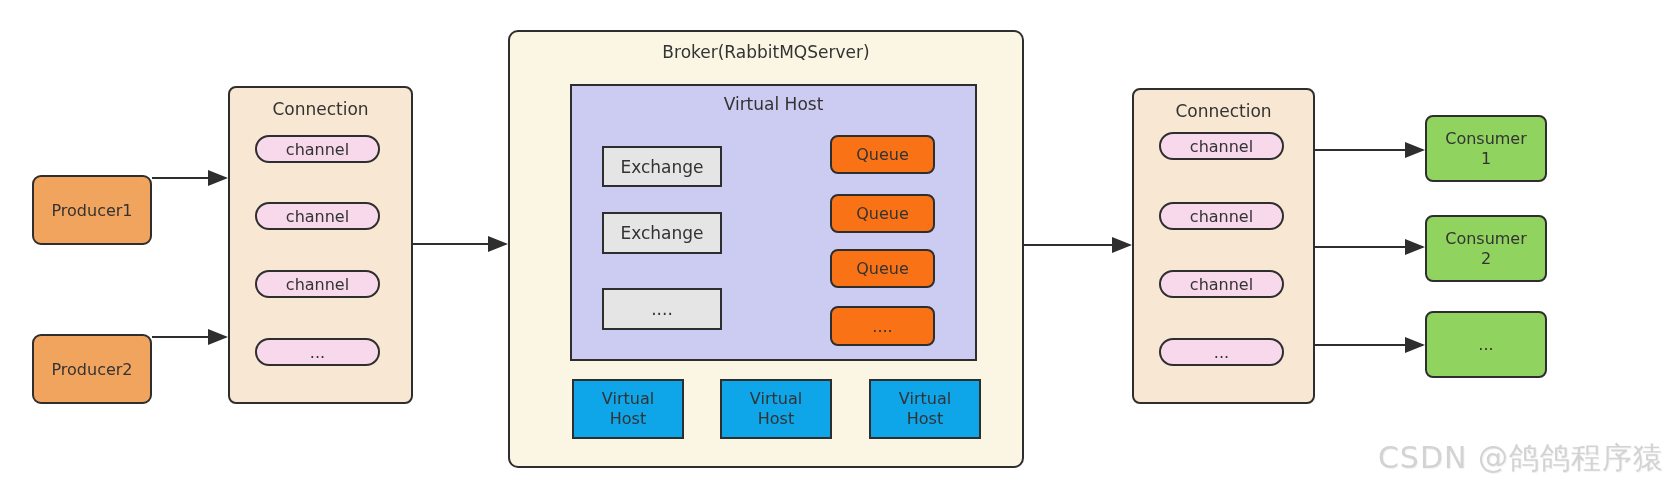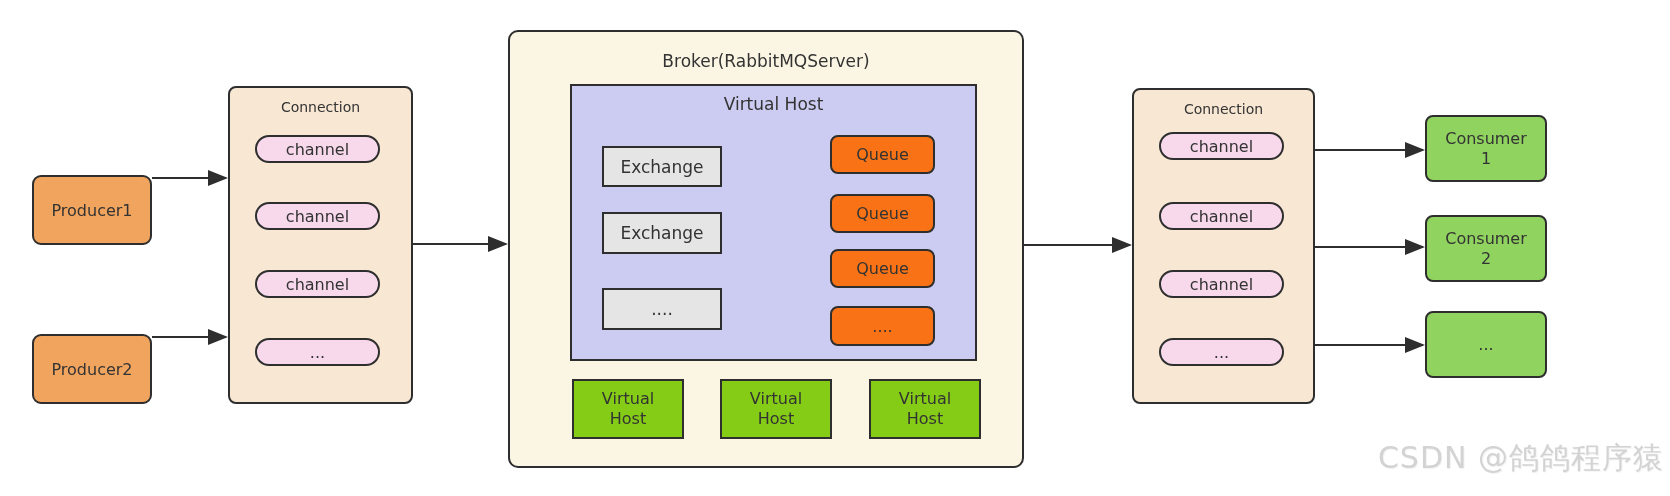--- a/index.html
+++ b/index.html
@@ -7,35 +7,35 @@
     position:relative;width:1670px;height:496px;background:#ffffff;overflow:hidden;
     font-family:"DejaVu Sans","Liberation Sans",sans-serif;color:#333333;
   }
   .node{position:absolute;box-sizing:border-box;border:2px solid #2e2e2e;
         display:flex;align-items:center;justify-content:center;text-align:center;}
   .prelines{white-space:pre-line;line-height:1.25;}
   
   .producer{left:32px;width:120px;height:70px;background:#f0a45e;border-radius:9px;font-size:16px;margin-top:32px;}
   
   .connection{background:#f8e7d3;border-radius:8px;}
-  .conn-title{position:absolute;top:11px;left:0;right:0;text-align:center;font-size:14px;color:#333;}
+  .conn-title{position:absolute;top:11px;left:0;right:0;text-align:center;font-size:17px;color:#333;}
   .pill{position:absolute;box-sizing:border-box;width:125px;height:28px;background:#f7d9eb;
         border:2px solid #2e2e2e;border-radius:21px;display:flex;align-items:center;
         justify-content:center;font-size:16px;}
   
   .broker{left:508px;top:30px;width:516px;height:438px;background:#faf6e3;border-radius:10px;}
-  .broker-title{position:absolute;top:19px;left:0;right:0;text-align:center;font-size:17px;}
+  .broker-title{position:absolute;top:10px;left:0;right:0;text-align:center;font-size:17px;}
   .vhost-main{position:absolute;left:60px;top:52px;width:407px;height:277px;background:#ccccf2;
               border:2px solid #2e2e2e;box-sizing:border-box;}
   .vhost-title{position:absolute;top:8px;left:0;right:0;text-align:center;font-size:17px;}
   .exchange{position:absolute;left:30px;width:120px;background:#e5e5e5;border:2px solid #2e2e2e;
             box-sizing:border-box;display:flex;align-items:center;justify-content:center;font-size:17px;}
   .queue{position:absolute;left:258px;width:105px;background:#f97316;border:2px solid #2e2e2e;
          box-sizing:border-box;border-radius:8px;display:flex;align-items:center;justify-content:center;font-size:16px;}
-  .vhost-small{position:absolute;top:347px;width:112px;height:60px;background:#84cc16;
+  .vhost-small{position:absolute;top:347px;width:112px;height:60px;background:#0ea5e9;
                border:2px solid #2e2e2e;box-sizing:border-box;display:flex;align-items:center;
                justify-content:center;font-size:16px;}
   
   .consumer{left:1425px;width:122px;height:67px;background:#90d35f;border-radius:8px;font-size:16px;}
   
   .arrows{position:absolute;left:0;top:0;width:1670px;height:496px;pointer-events:none;}
   
   .watermark{position:absolute;top:438px;right:6px;font-size:30px;color:#d3d3d3;
              text-shadow:1px 1px 1px #f2f2f2;letter-spacing:1px;}
 </style>

